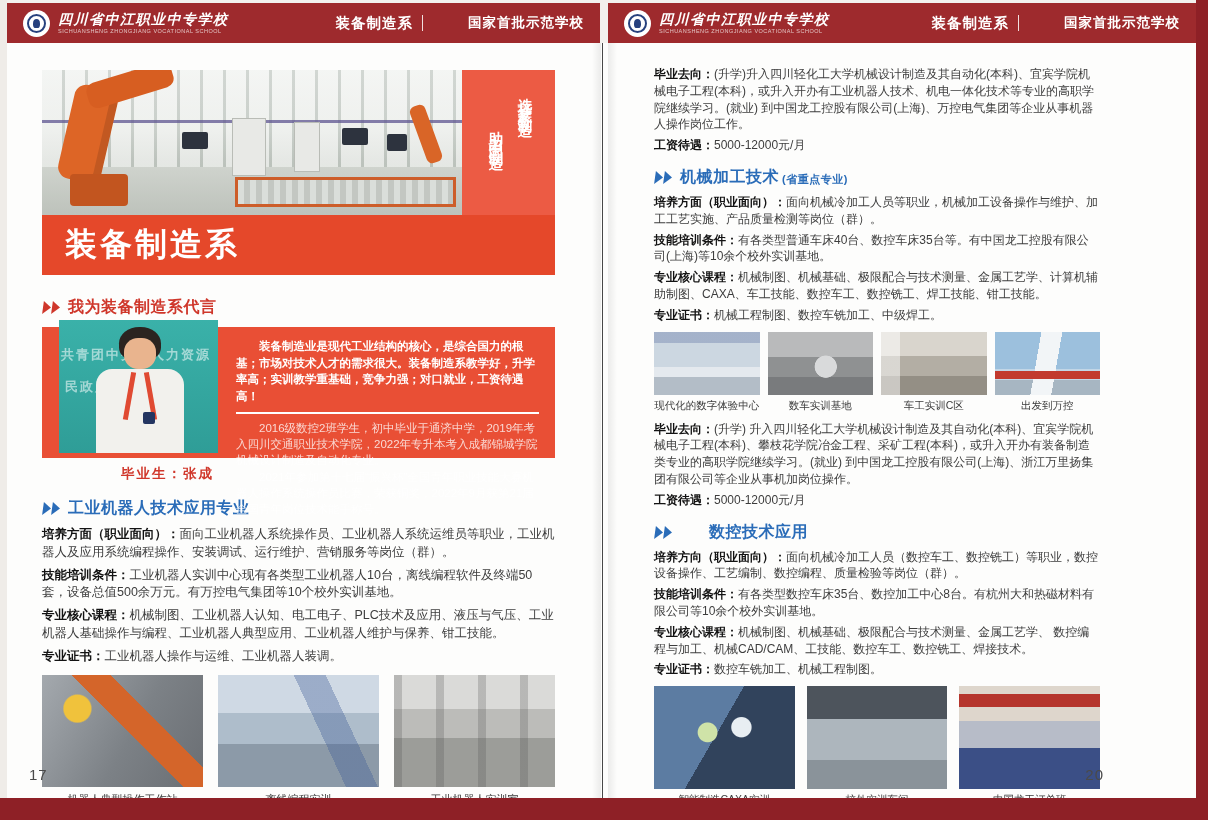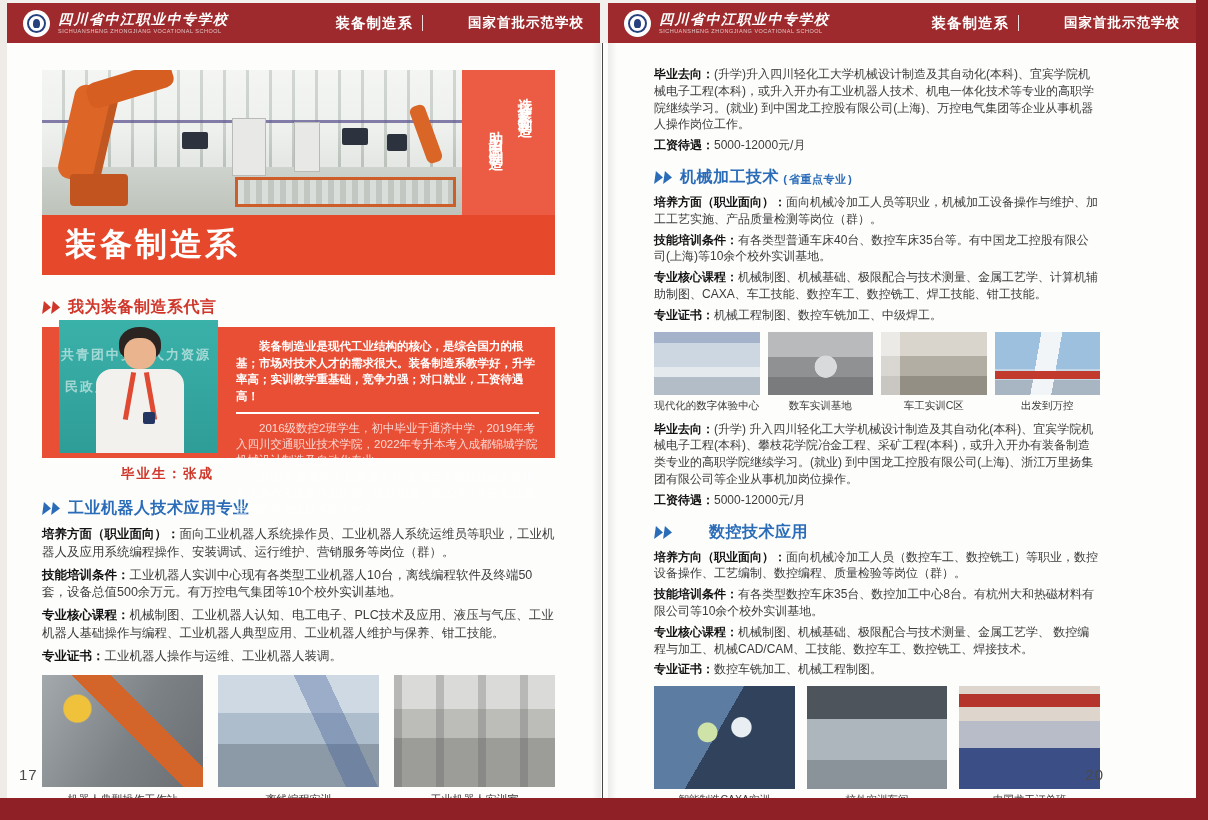--- a/index.html
+++ b/index.html
@@ -71,21 +71,21 @@
   .slogan span { display:block; }
   .slogan span + span { margin-top:33px; }
 
   .hero-band { position:absolute; left:0; right:0; bottom:0; height:60px; background:#e5482a;
                display:flex; align-items:center; padding-left:23px; }
   .hero-title { color:#fff; font-size:32px; font-weight:bold; letter-spacing:3px; }
 
   
   .sec-h { display:flex; align-items:center; gap:7px; font-weight:bold; font-size:16px; letter-spacing:.5px; }
   .sec-h.red  { color:#cf372b; }
-  .sec-h.blue { color:#2a6cb8;font-family:Liberation Mono, monospace; }
+  .sec-h.blue { color:#2a6cb8; }
   .sec-h svg  { flex:0 0 auto; transform:skewX(-8deg); }
   .h-suffix { font-size:11px; font-weight:bold; align-self:flex-end; margin-left:-4px; padding-bottom:1px; }
 
   
   .ebox { position:relative; background:#e94f35; height:131px; margin-top:9px; margin-bottom:6px; }
   .ephoto { position:absolute; left:17px; top:-7px; width:159px; height:133px; overflow:hidden;
             background:linear-gradient(180deg,#3ab1a9 0%,#2f9d97 100%); }
   .ept { position:absolute; color:rgba(255,255,255,.55); font-size:13px; font-weight:bold; letter-spacing:2px; white-space:nowrap; }
   .ept.l1 { left:2px; top:26px; }
   .ept.l2 { left:6px; top:58px; }
@@ -147,21 +147,21 @@
       radial-gradient(circle at 62% 40%, #e8eef2 0 9%, transparent 10%),
       linear-gradient(120deg,#5c7ca2 0 45%,#31435c 45%); }
   .ph-workshop { background:
       linear-gradient(180deg,#4d545c 0 32%,#adb6bd 32% 72%,#8a939a 72%); }
   .ph-order { background:
       linear-gradient(180deg, transparent 8%, #b5352c 8% 20%, transparent 20%),
       linear-gradient(180deg, transparent 60%, #3b4f86 60%),
       linear-gradient(180deg,#ded6cc 0 34%,#b7bcc8 34%); }
 
   .pn { position:absolute; bottom:15px; font-size:15px; color:#4a4a4a; letter-spacing:1px; }
-  .pn.l { left:12px;text-align:right; }
+  .pn.l { left:22px;text-align:right; }
   .pn.r { right:27px; }
 </style>
 </head>
 <body>
 
 <div class="canvas">
   <div class="ledge"></div>
   <div class="paper"></div>
   <div class="redge"></div>
   <div class="botbar"></div>

